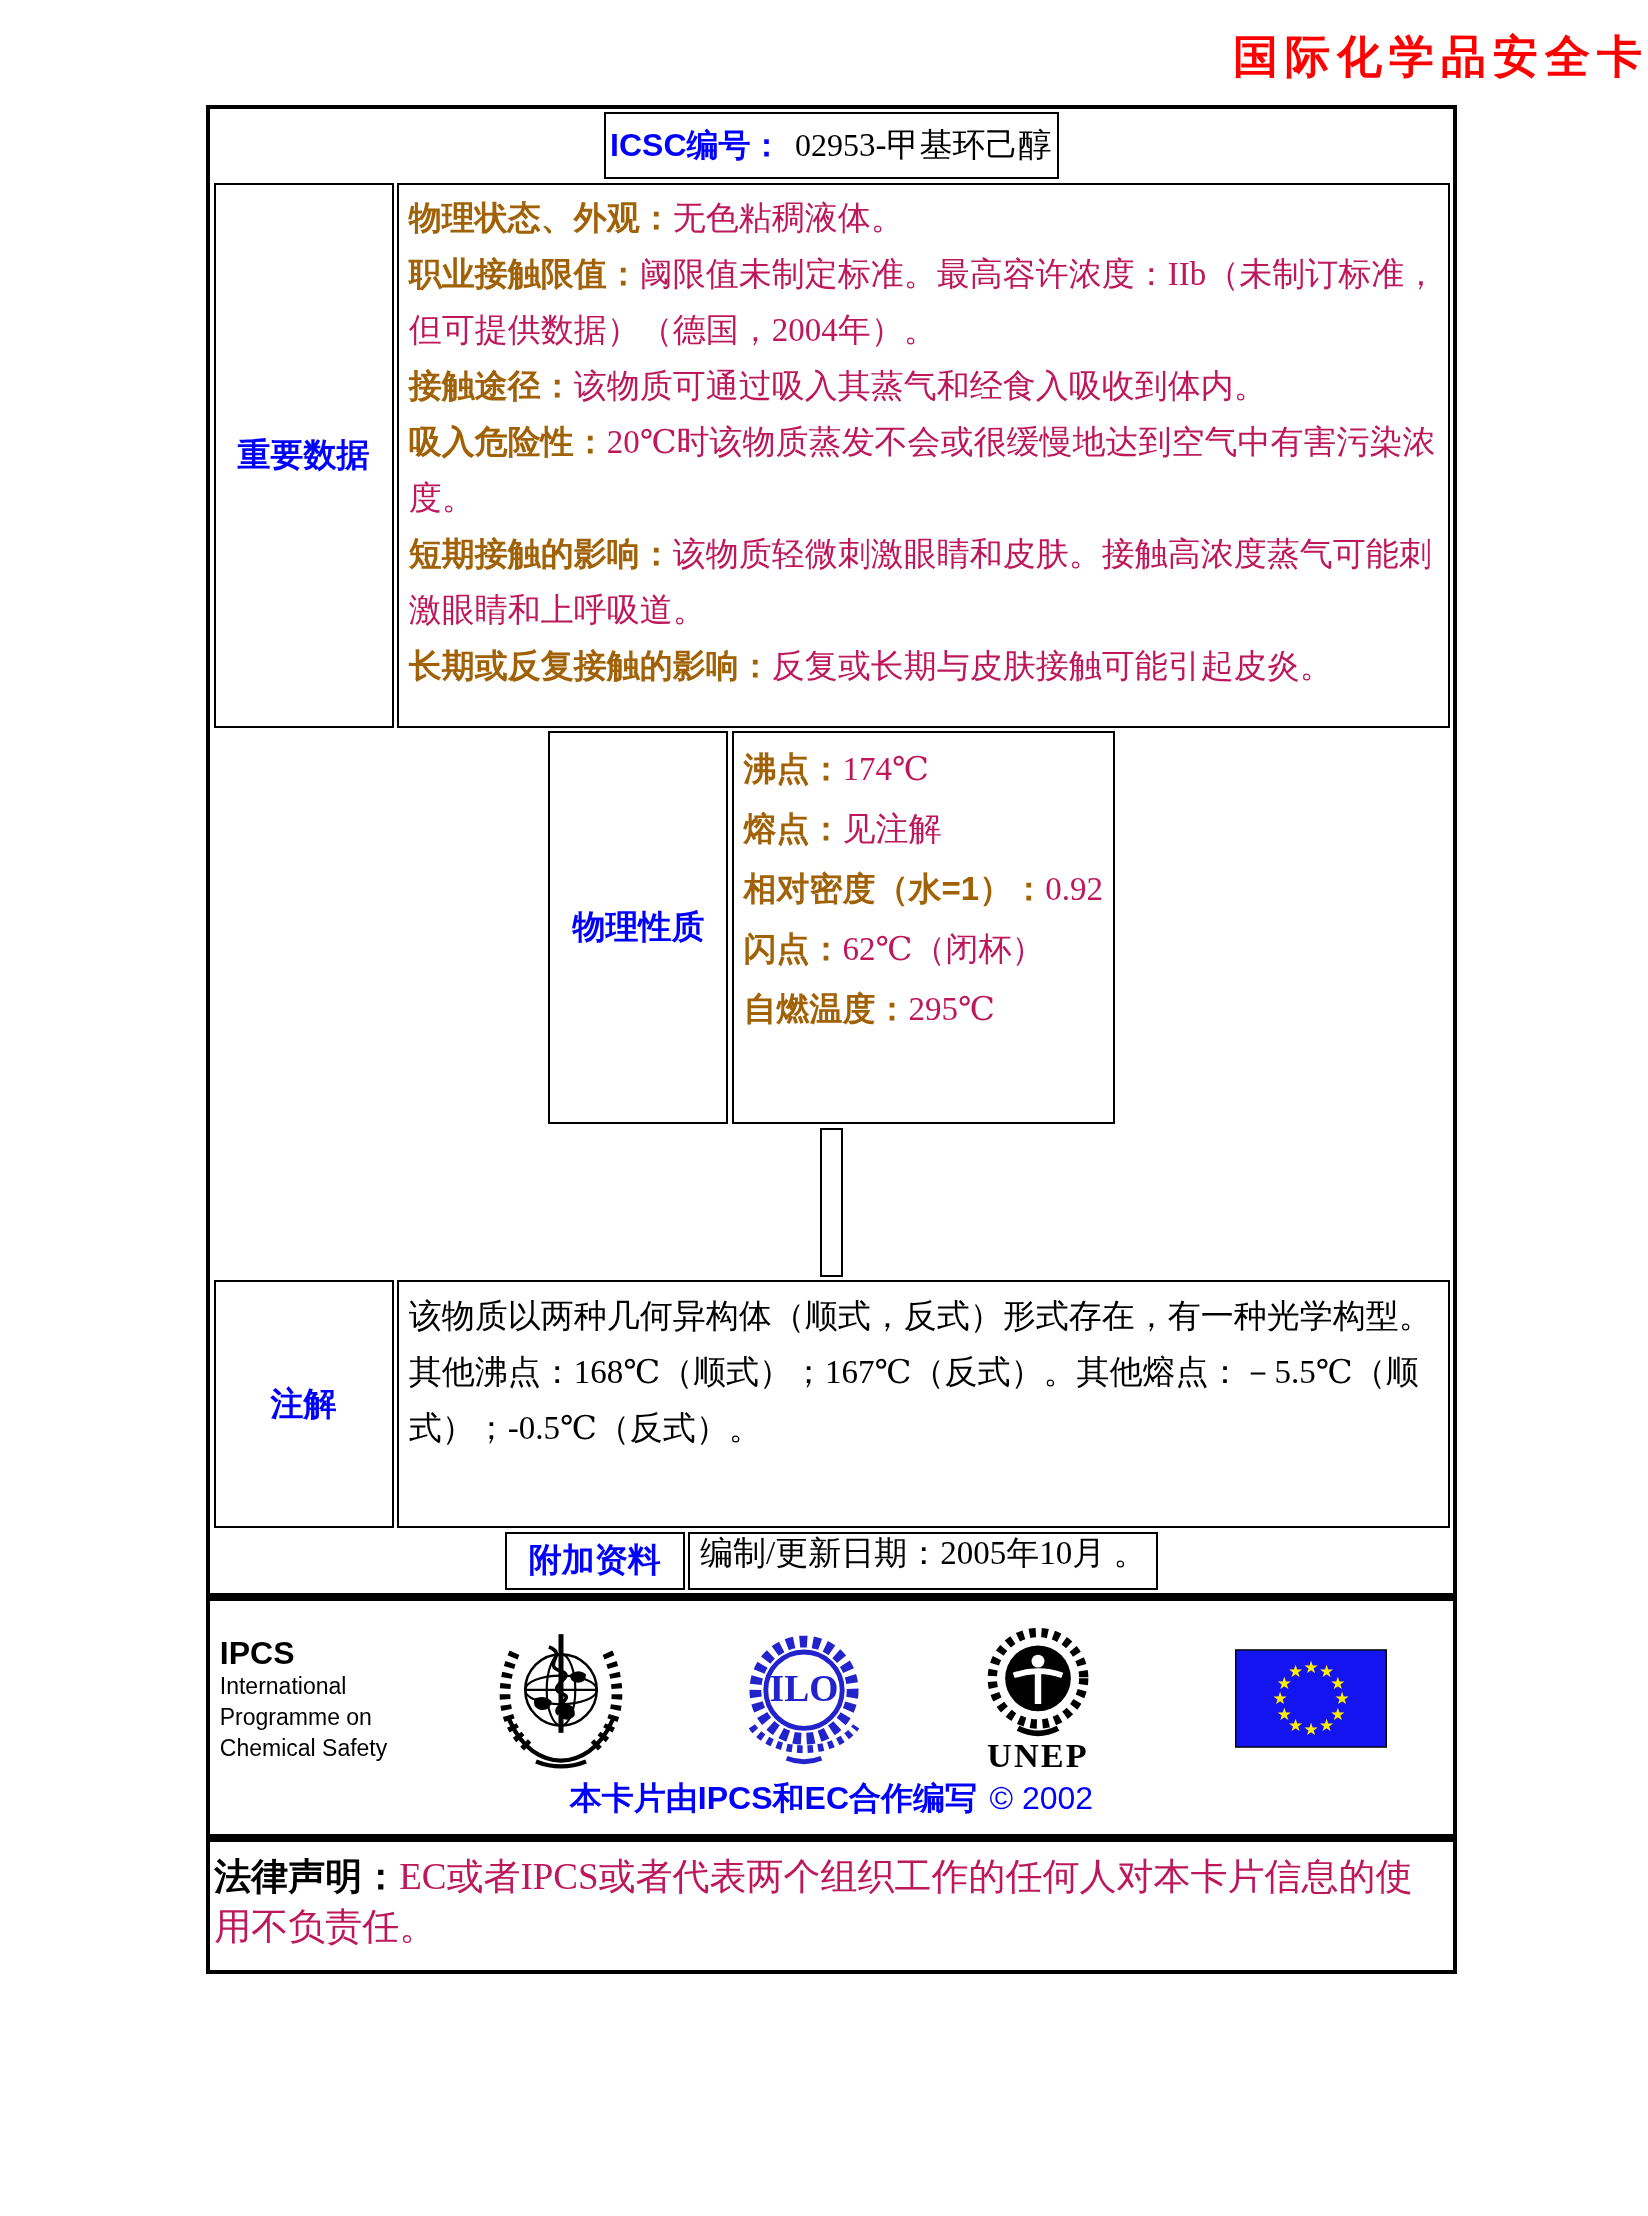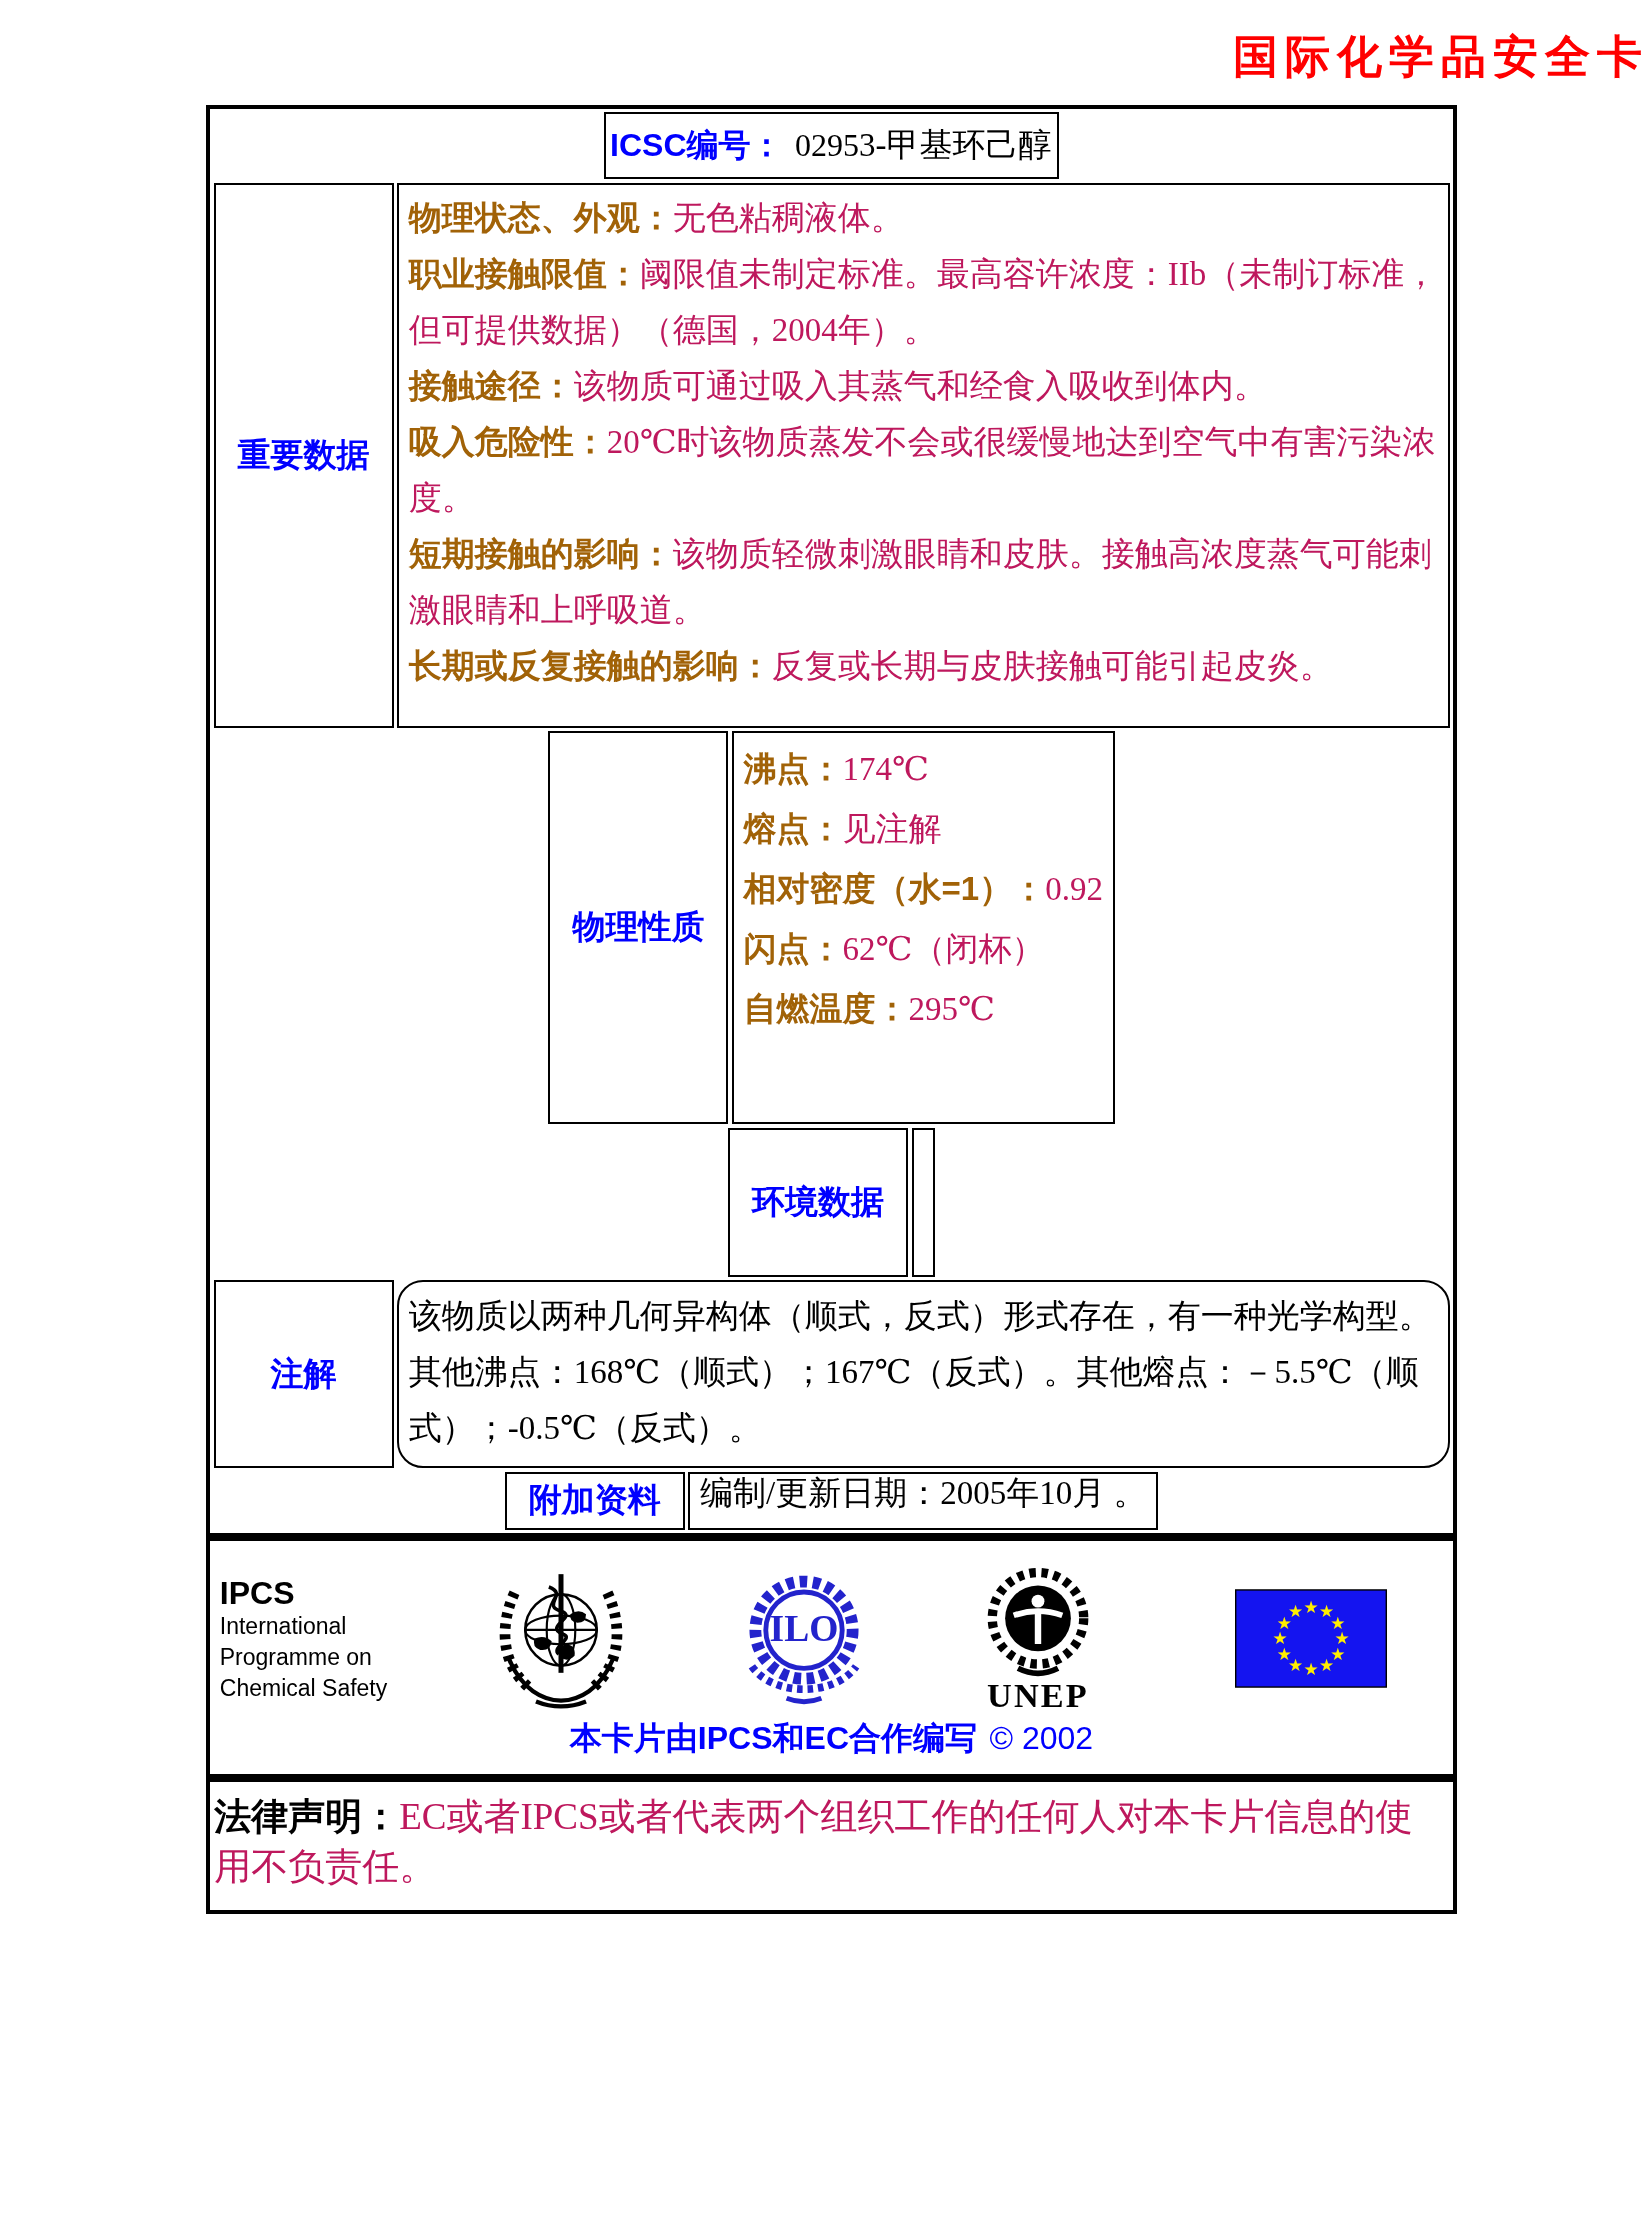--- a/index.html
+++ b/index.html
@@ -26,21 +26,21 @@
   .chem-name { font-size:33px; }
 
   .label-cell { width:180px; flex:none; display:flex; align-items:center;
     justify-content:center; text-align:center; color:#0000ff; font-weight:bold;
     font-size:33px; font-family:"Liberation Sans","DejaVu Sans",sans-serif; }
   .content-cell { flex:1; padding:5.6px 9.7px; font-size:33px; line-height:56px; }
 
   .row-important  .content-cell { height:545px; }
   .row-physical   .content-cell { height:393px; line-height:60px; }
   .row-env        .content-cell { height:149px; }
-  .row-notes      .content-cell { height:188px;border-radius:26px; }
+  .row-notes      .content-cell { height:248px; }
   .row-additional .content-cell { height:58px; display:flex; align-items:center; padding-top:0; padding-bottom:16px; }
 
   .k { color:#a16207; font-weight:bold;
        font-family:"Liberation Sans","DejaVu Sans",sans-serif; }
   .v { color:#be185d; }
 
   
   .logos-block { padding:7px 4.2px 4.2px 4.2px; }
   .logos-strip { display:flex; align-items:center; height:143px;margin-top:20px; }
   .ipcs-text { margin-left:5.6px; width:209px;
@@ -95,21 +95,20 @@
     <div class="cell content-cell">
       <div><span class="k">沸点：</span><span class="v">174℃</span></div>
       <div><span class="k">熔点：</span><span class="v">见注解</span></div>
       <div><span class="k">相对密度（水=1）：</span><span class="v">0.92</span></div>
       <div><span class="k">闪点：</span><span class="v">62℃（闭杯）</span></div>
       <div><span class="k">自燃温度：</span><span class="v">295℃</span></div>
     </div>
   </div>
 
   <div class="row row-env">
-    <div class="cell label-cell">环境数据</div>
     <div class="cell content-cell"></div>
   </div>
 
   <div class="row row-notes">
     <div class="cell label-cell">注解</div>
     <div class="cell content-cell">该物质以两种几何异构体（顺式，反式）形式存在，有一种光学构型。其他沸点：168℃（顺式）；167℃（反式）。其他熔点：－5.5℃（顺式）；-0.5℃（反式）。</div>
   </div>
 
   <div class="row row-additional">
     <div class="cell label-cell">附加资料</div>

